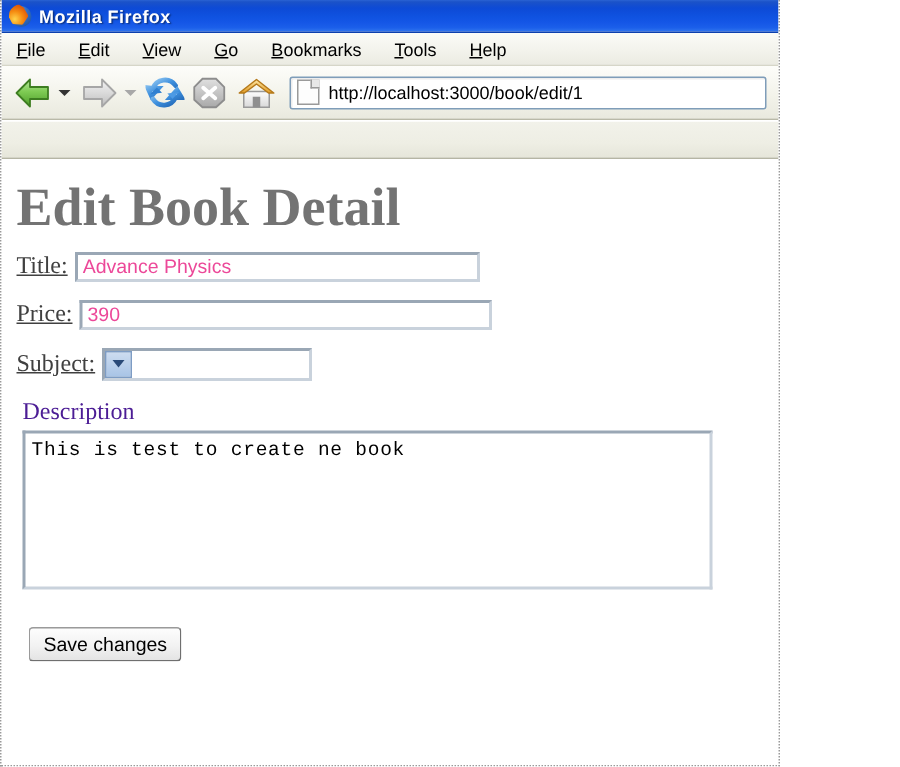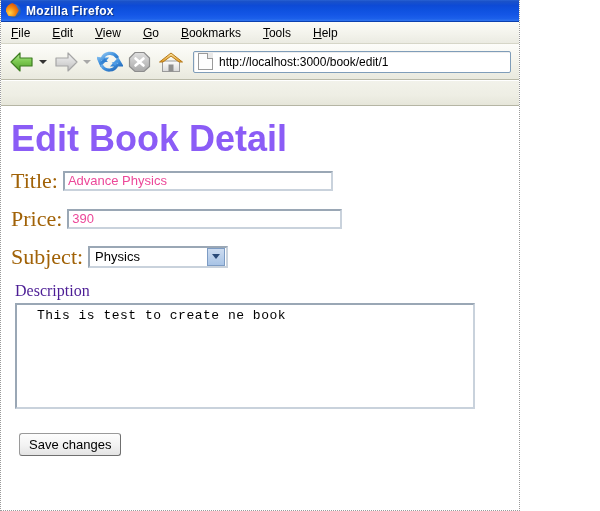--- a/index.html
+++ b/index.html
@@ -175,39 +175,40 @@
 
   
   .content {
     background: #ffffff;
     padding: 14px 0 0 10px;
     box-sizing: border-box;
     height: 385px;
     position: relative;
   }
   h1.page-title {
-    font-family: Liberation Sans, sans-serif;
+    font-family: Liberation Serif, serif;
     font-weight: bold;
     font-size: 36px;
     line-height: 1.05;
     margin: 0 0 10px 0;
-    color: #8b5cf6;
+    color: #737373;
     letter-spacing: 0px;
   }
   .form-row {
     display: flex;
     align-items: center;
     margin-bottom: 12px;
   }
   .flabel {
     font-family: "Liberation Serif", serif;
-    font-size: 22px;
-    color: #a16207;
+    font-size: 16px;
+    color: #404040;
     margin-right: 5px;
     white-space: nowrap;
+    text-decoration: underline;
   }
   .flabel-block {
     font-family: "Liberation Serif", serif;
     font-size: 16px;
     color: #4c1d95;
     margin: 0 0 3px 4px;
   }
   input.txt {
     font-family: "Liberation Sans", sans-serif;
     font-size: 13px;
@@ -266,21 +267,21 @@
   textarea.ta {
     font-family: "Liberation Mono", monospace;
     font-size: 13px;
     width: 460px;
     height: 106px;
     margin-left: 4px;
     border: 2px solid;
     border-color: #9aa7b5 #c9d2dc #c9d2dc #9aa7b5;
     background: #ffffff;
     color: #000;
-    padding: 3px 20px;
+    padding: 3px 4px;
     box-sizing: border-box;
     resize: none;
     outline: none;
     line-height: 1.3;
     letter-spacing: 0.5px;
   }
   .btn-row { margin: 20px 0 16px 8px; }
   button.submit-btn {
     font-family: "Liberation Sans", sans-serif;
     font-size: 13px;
@@ -415,21 +416,20 @@
     </div>
 
     <div class="form-row">
       <span class="flabel">Price:</span>
       <input id="price-input" class="txt" type="text" value="390" style="">
     </div>
 
     <div class="form-row">
       <span class="flabel">Subject:</span>
       <div class="select-wrap">
-        <span class="select-val">Physics</span>
         <span class="select-arrow">
             <i></i>
           </span>
       </div>
     </div>
 
     <div>
       <div class="flabel-block">Description</div>
       <textarea class="ta" style="">This is test to create ne book</textarea>
     </div>

